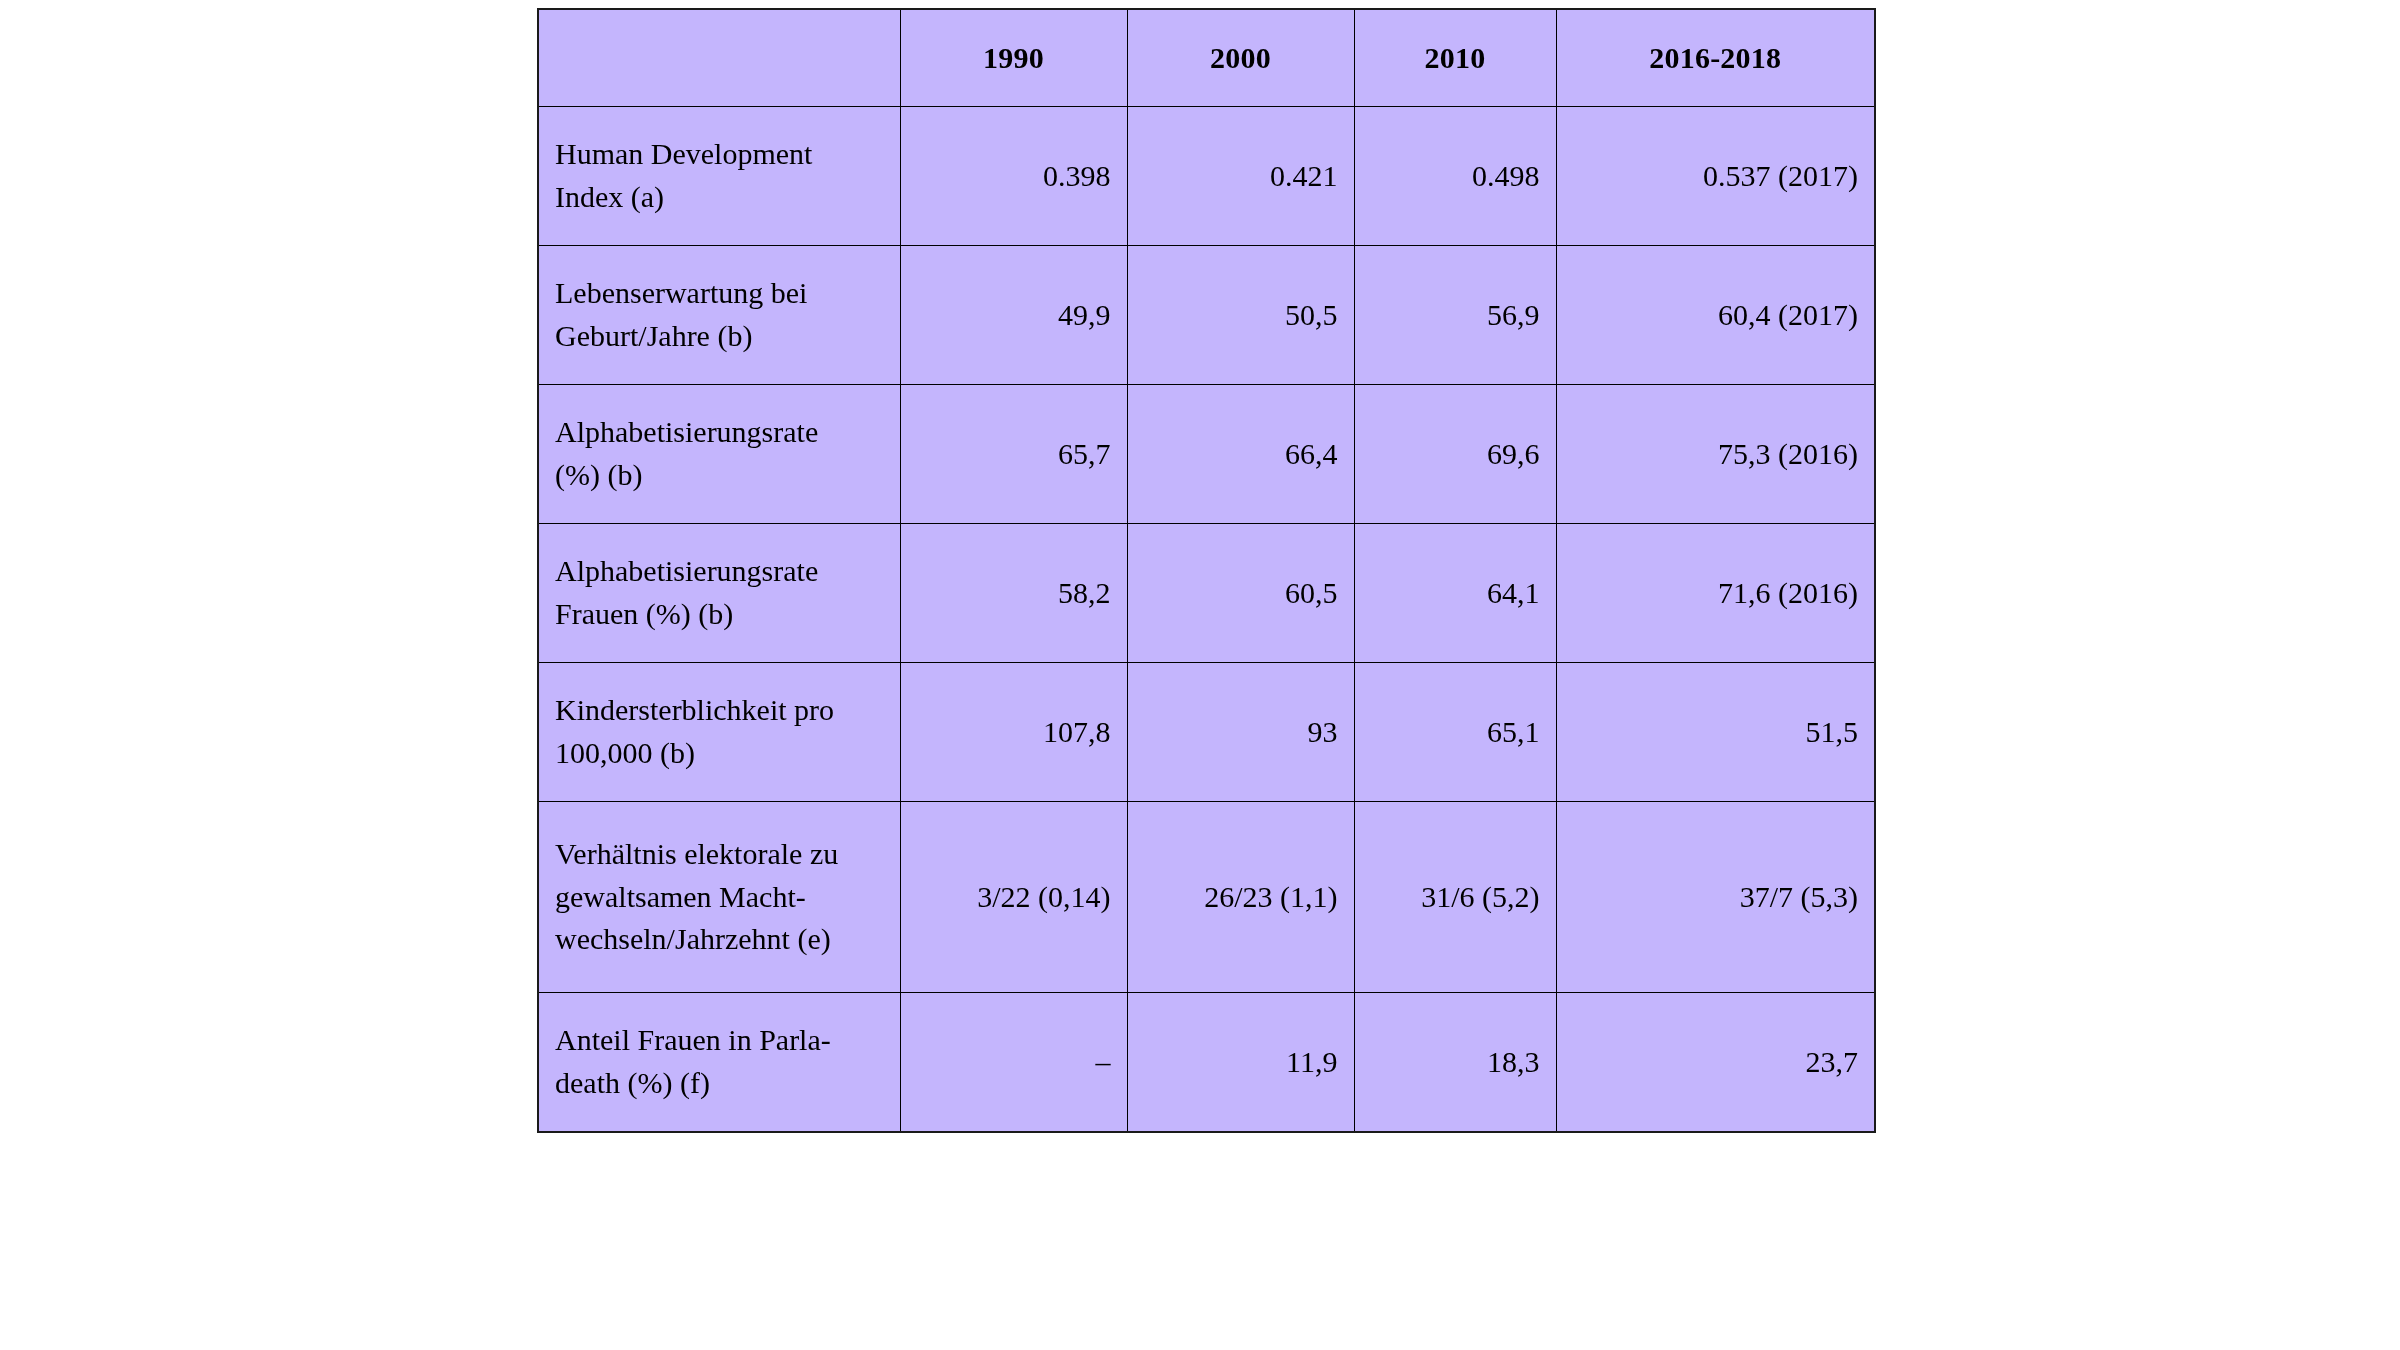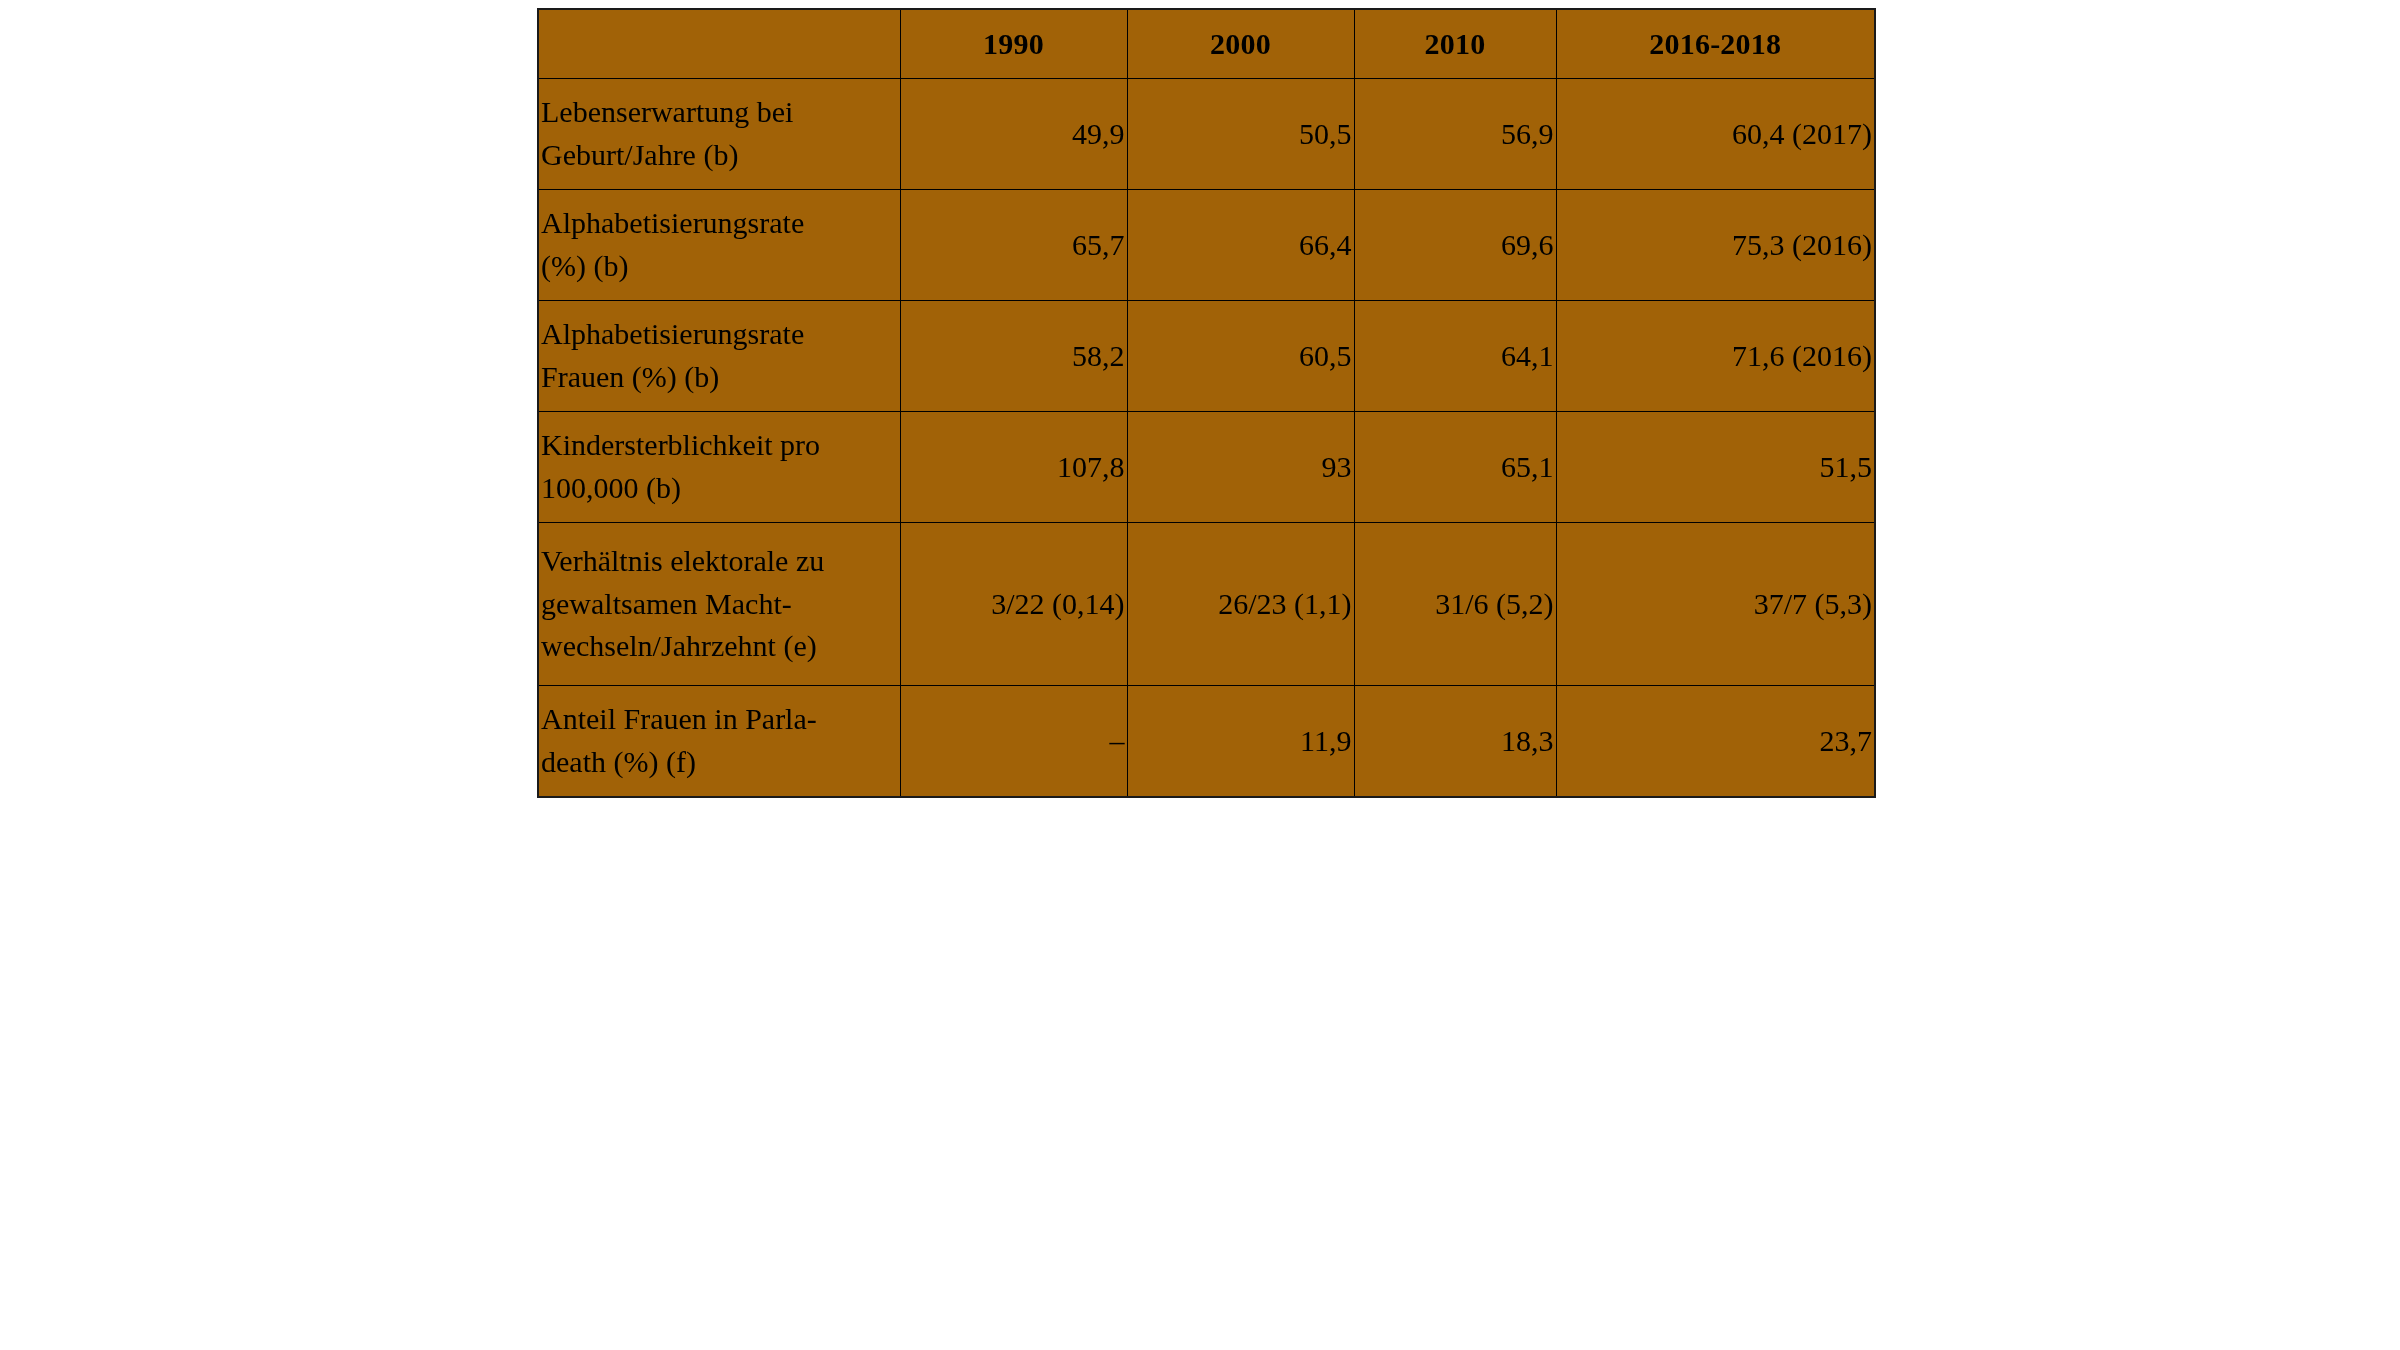--- a/index.html
+++ b/index.html
@@ -41,23 +41,23 @@
 
   table.indicator-table col.c-label  { width: 362px; }
   table.indicator-table col.c-1990   { width: 227px; }
   table.indicator-table col.c-2000   { width: 227px; }
   table.indicator-table col.c-2010   { width: 202px; }
   table.indicator-table col.c-recent { width: 319px; }
 
   table.indicator-table th,
   table.indicator-table td {
     border: 1px solid #000000;
-    padding: 2px;
+    padding: 16px;
     vertical-align: middle;
-    background: #a16207;
+    background: #c4b5fd;
   }
 
   
   table.indicator-table {
     border: 2px solid #1a1a1a;
   }
 
   thead th {
     font-weight: bold;
     font-size: 30px;
@@ -109,20 +109,30 @@
         <tr>
           <th class="hdr-blank"></th>
           <th>1990</th>
           <th>2000</th>
           <th>2010</th>
           <th>2016-2018</th>
         </tr>
       </thead>
       <tbody id="table-body">
 
+      <tr class="h2">
+            <td class="row-label">
+              <span class="lbl-line">Human Development</span>
+              <span class="lbl-line">Index (a)</span>
+            </td>
+            <td class="row-value">0.398</td>
+            <td class="row-value">0.421</td>
+            <td class="row-value">0.498</td>
+            <td class="row-value">0.537 (2017)</td>
+          </tr>
           <tr class="h2">
             <td class="row-label">
               <span class="lbl-line">Lebenserwartung bei</span>
               <span class="lbl-line">Geburt/Jahre (b)</span>
             </td>
             <td class="row-value">49,9</td>
             <td class="row-value">50,5</td>
             <td class="row-value">56,9</td>
             <td class="row-value">60,4  (2017)</td>
           </tr>

